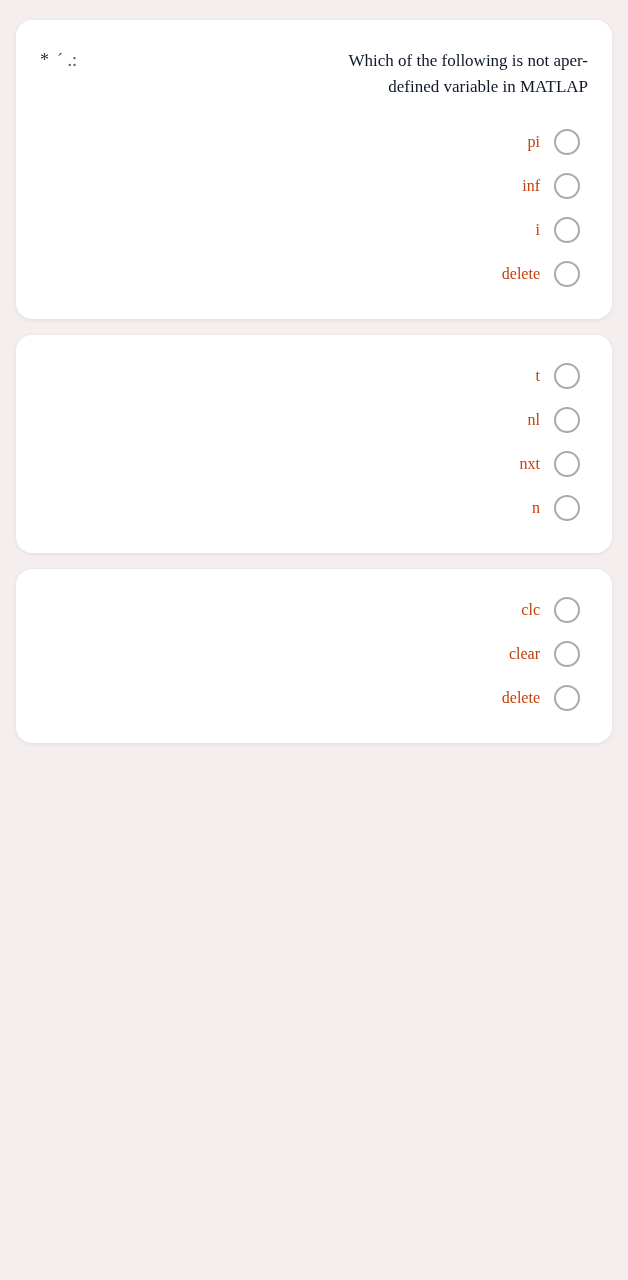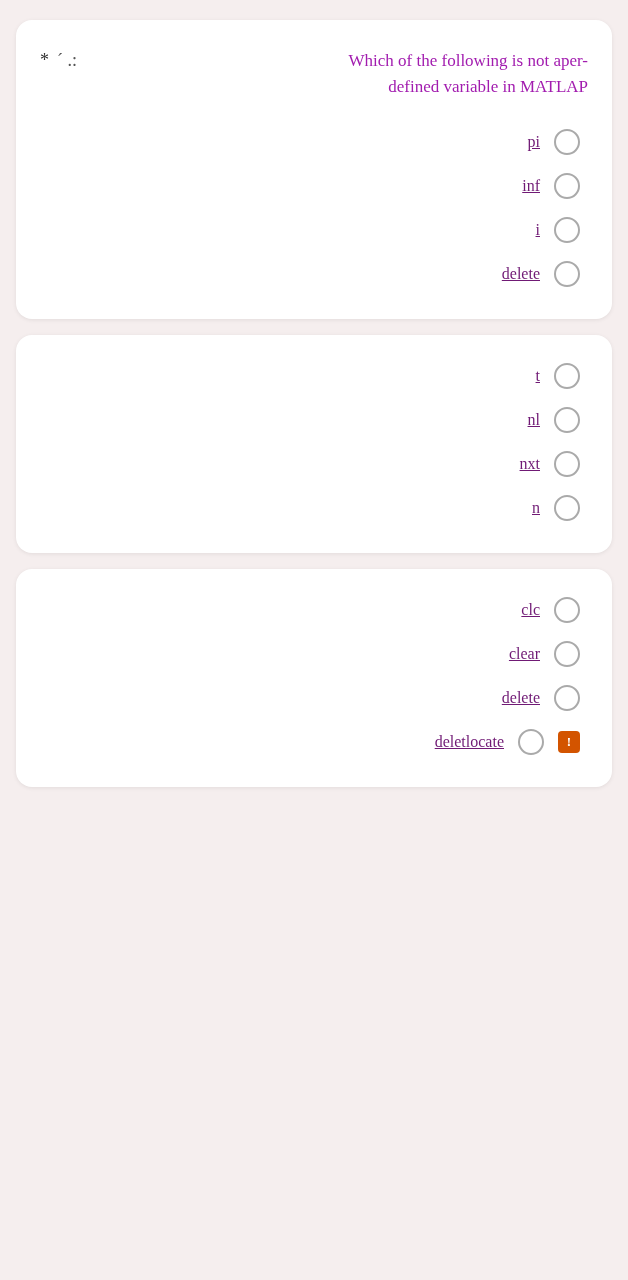--- a/index.html
+++ b/index.html
@@ -44,21 +44,21 @@
 
     .question-marker {
       font-size: 18px;
       color: #555;
       flex-shrink: 0;
       margin-top: 2px;
     }
 
     .question-text {
       font-size: 17px;
-      color: #a21caf;
+      color: #0f172a;
       line-height: 1.55;
       text-align: right;
       flex: 1;
     }
 
     .options-list {
       display: flex;
       flex-direction: column;
       gap: 18px;
       align-items: flex-end;
@@ -67,23 +67,22 @@
 
     .option-item {
       display: flex;
       align-items: center;
       gap: 14px;
       cursor: pointer;
     }
 
     .option-label {
       font-size: 16px;
-      color: #701a75;
+      color: #c2410c;
       font-family: 'Georgia', serif;
-      text-decoration: underline;
     }
 
     .radio-circle {
       width: 26px;
       height: 26px;
       border-radius: 50%;
       border: 2px solid #aaa;
       background: #fff;
       flex-shrink: 0;
       display: flex;
@@ -162,19 +161,14 @@
       <div class="radio-circle"></div>
     </div>
     <div class="option-item">
       <span class="option-label">clear</span>
       <div class="radio-circle"></div>
     </div>
     <div class="option-item">
       <span class="option-label">delete</span>
       <div class="radio-circle"></div>
     </div>
-    <div class="option-item">
-      <span class="option-label">deletlocate</span>
-      <div class="radio-circle"></div>
-      <div class="exclamation-badge">!</div>
-    </div>
   </div>
 </div>
 
 </body></html>

